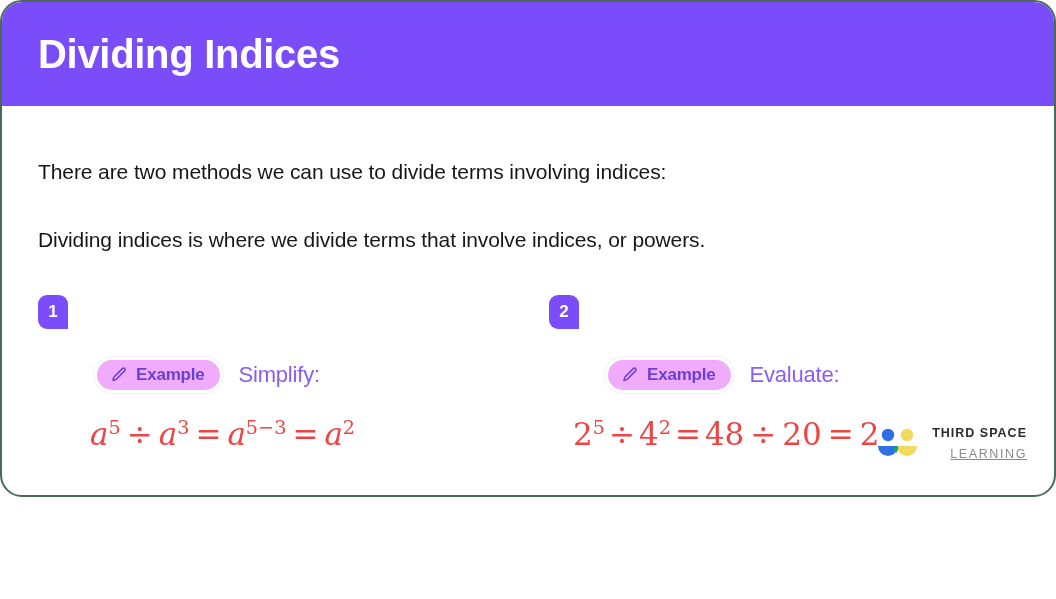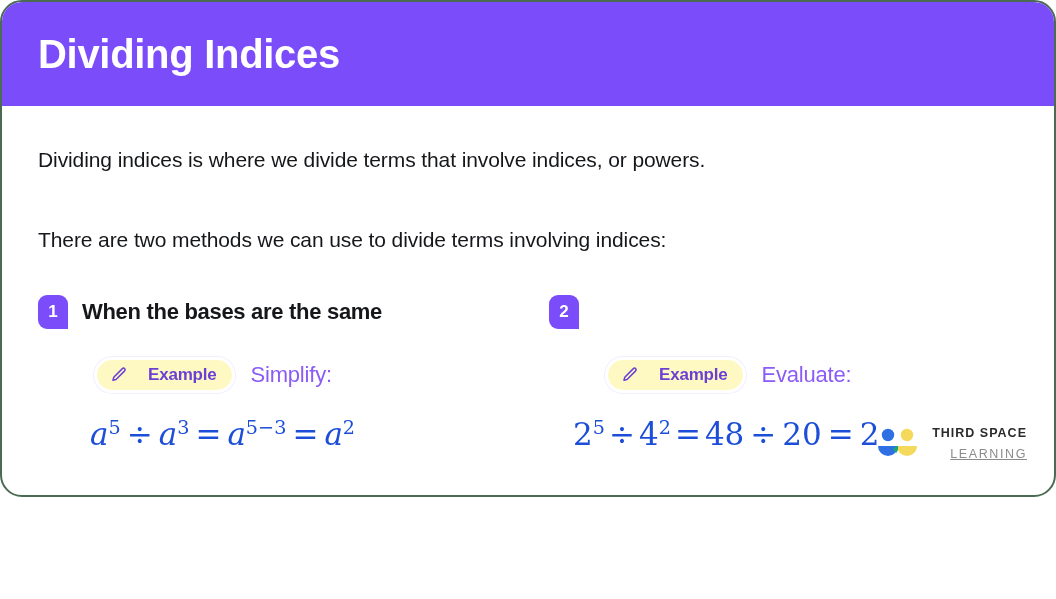--- a/index.html
+++ b/index.html
@@ -100,22 +100,22 @@
   .example-row {
     display: flex;
     align-items: center;
     gap: 16px;
     margin-top: 28px;
     padding-left: 56px;
   }
   .example-pill {
     display: inline-flex;
     align-items: center;
-    gap: 20px;
-    background: #fef9c3;
+    gap: 8px;
+    background: #f0abfc;
     border: 3px solid #ffffff;
     box-shadow: 0 0 0 1px #f3eefe;
     border-radius: 999px;
     padding: 6px 15px 6px 13px;
     height: 36px;
   }
   .pencil-icon { width: 18px; height: 18px; display: block; flex: 0 0 auto; }
   .example-label {
     color: #6b3fd4;
     font-size: 17px;
@@ -127,21 +127,21 @@
     font-size: 22px;
     color: #8b5cf6;
     letter-spacing: -0.2px;
   }
 
   
   .math {
     margin-top: 24px;
     font-family: "DejaVu Serif", "Liberation Serif", serif;
     font-size: 31px;
-    color: #1d4ed8;
+    color: #ef4444;
     white-space: nowrap;
     line-height: 1.1;
   }
   .math-left { padding-left: 52px; }
   .math-right { padding-left: 24px; }
   .math i { font-style: italic; }
   .math sup {
     font-size: 0.62em;
     vertical-align: super;
     line-height: 0;
@@ -178,29 +178,28 @@
 <body>
 
 <div class="card">
 
   <div class="header">
     <div class="header-title">Dividing Indices</div>
   </div>
 
   <div class="body">
 
+    <p class="intro-line intro-2">There are two methods we can use to divide terms involving indices:</p>
     <p class="intro-line intro-1">Dividing indices is where we divide terms that involve indices, or powers.</p>
-    <p class="intro-line intro-2">There are two methods we can use to divide terms involving indices:</p>
 
     <div class="columns">
 
       <div class="col col-left">
         <div class="method-head">
           <div class="badge">1</div>
-          <div class="method-title">When the bases are the same</div>
         </div>
 
         <div class="example-row">
           <div class="example-pill">
             <svg class="pencil-icon" viewBox="0 0 24 24" fill="none" stroke="#6b3fd4" stroke-width="2" stroke-linecap="round" stroke-linejoin="round">
               <path d="M16.5 3.5a2.1 2.1 0 0 1 3 3L8 18l-4 1 1-4Z"></path>
             </svg>
             <span class="example-label">Example</span>
           </div>
           <div class="example-action">Simplify:</div>

